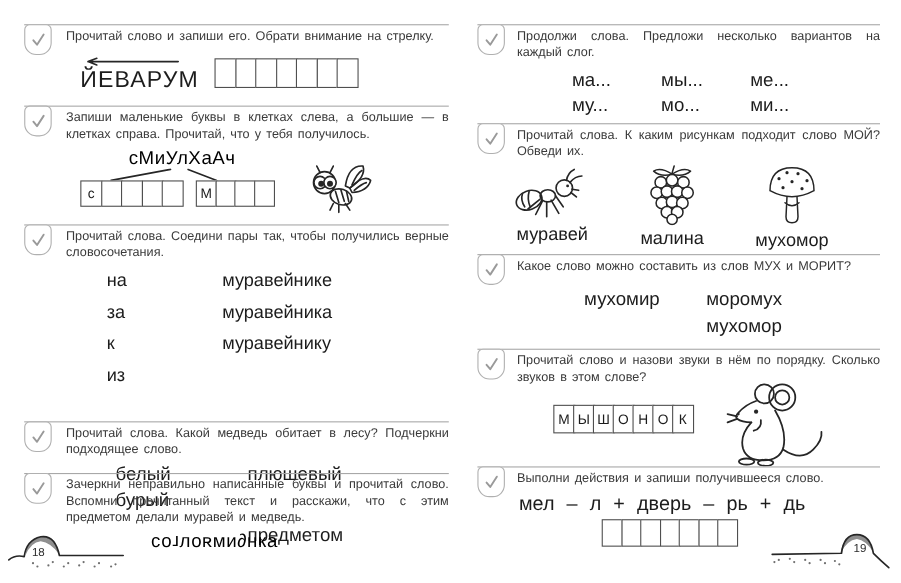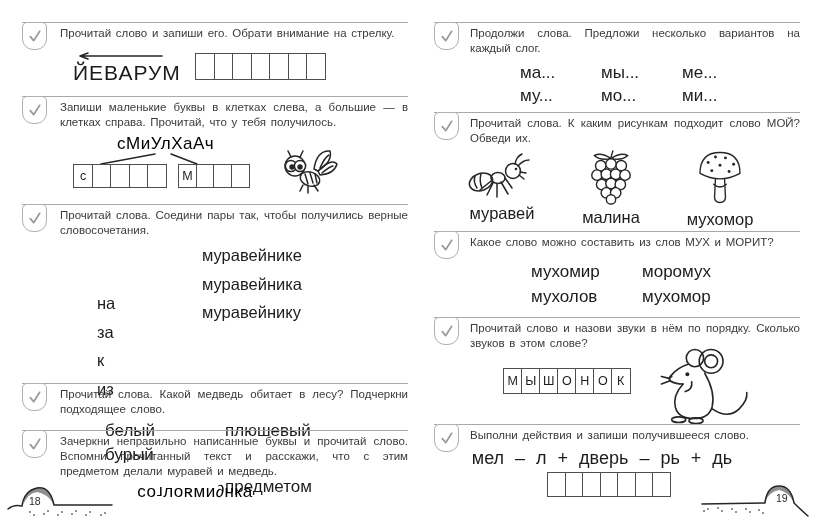--- a/index.html
+++ b/index.html
@@ -118,21 +118,21 @@
     </div>
 
     <div class="task" style="top:204px;height:144px;">
       <span class="badge">
         <svg viewBox="0 0 24 24">
             <path d="M5 13 l5 6 L19 5" stroke="#9a9a9a" stroke-width="2.6" fill="none" stroke-linecap="round" stroke-linejoin="round"></path>
           </svg>
       </span>
       <p class="instr">Прочитай слова. Соедини пары так, чтобы получились верные словосочетания.</p>
       <div class="pairs" style="left:75px;top:36px;">
-        <div class="col" style="width:105px;margin-top:48px;">
+        <div class="col" style="width:105px;">
             <span class="li">на</span>
             <span class="li">за</span>
             <span class="li">к</span>
             <span class="li">из</span>
           </div>
         <div class="col">
             <span class="li">муравейнике</span>
             <span class="li">муравейника</span>
             <span class="li">муравейнику</span>
           </div>
@@ -260,21 +260,20 @@
     <div class="task" style="top:231px;height:86px;">
       <span class="badge">
         <svg viewBox="0 0 24 24">
             <path d="M5 13 l5 6 L19 5" stroke="#9a9a9a" stroke-width="2.6" fill="none" stroke-linecap="round" stroke-linejoin="round"></path>
           </svg>
       </span>
       <p class="instr">Какое слово можно составить из слов МУХ и МОРИТ?</p>
       <div class="pairs" style="left:97px;top:27px;font-size:17px;">
         <div class="col" style="width:111px;line-height:25px;">
             <span class="li">мухомир</span>
-            <span class="li">мухолов</span>
           </div>
         <div class="col" style="line-height:25px;">
             <span class="li">моромух</span>
             <span class="li">мухомор</span>
           </div>
       </div>
     </div>
 
     <div class="task" style="top:317px;height:107px;">
       <span class="badge">

